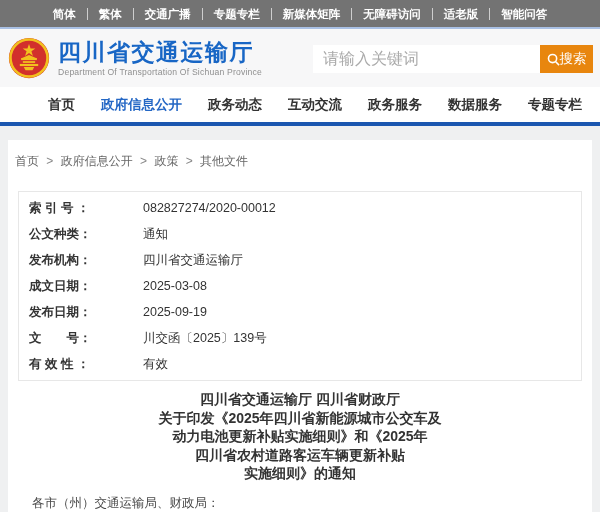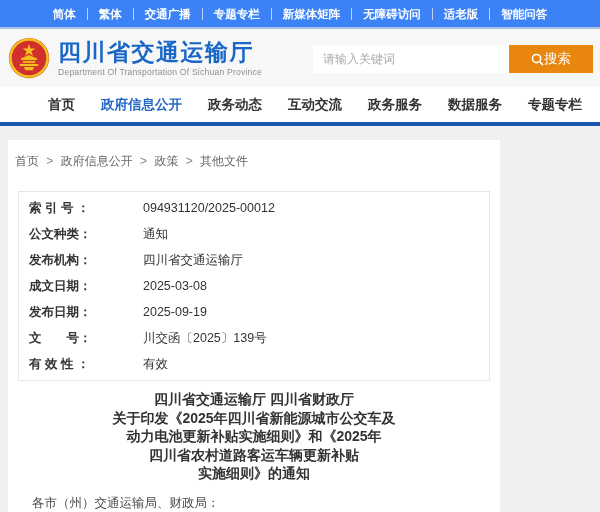--- a/index.html
+++ b/index.html
@@ -1,49 +1,49 @@
 <!DOCTYPE html>
 <html><head>
 <meta charset="utf-8">
 <style>
   * { margin:0; padding:0; box-sizing:border-box; }
   html,body { width:600px; height:512px; overflow:hidden; }
   body { font-family:"Liberation Sans","DejaVu Sans",sans-serif; background:#eff0f1; }
 
   
-  .topbar { height:27px; background:#3b82f6; display:flex; align-items:center; justify-content:center; }
+  .topbar { height:27px; background:#737373; display:flex; align-items:center; justify-content:center; }
   .topbar a { color:#fff; font-size:11.5px; font-weight:bold; text-decoration:none;
               padding:0 11px; line-height:12px; border-right:1px solid rgba(255,255,255,.65); cursor:pointer; }
   .topbar a:last-child { border-right:none; }
   .topbar-line { height:2px; background:#a9c0e4; }
 
   
   .header { height:58px; background:#f7f7f8; position:relative; display:flex; align-items:center; padding:0 8px; }
   .logo-link { display:flex; align-items:center; cursor:pointer; }
   .logo { width:42px; height:42px; margin-right:8px; }
   .site-title { color:#1866c5; font-size:23px; font-weight:bold; letter-spacing:1.5px; line-height:24px; }
   .site-sub { color:#8f8f8f; font-size:8.6px; letter-spacing:.2px; margin-top:3px; }
 
   .search { position:absolute; right:7px; top:16px; display:flex; width:280px; height:28px; }
-  .search input { flex:1; border:none; background:#fff; padding:0 10px; font-size:12px; color:#333;
+  .search input { flex:1; border:none; background:#fff; padding:0 10px; font-size:16px; color:#333;
                   font-family:inherit; outline:none; }
   .search input::placeholder { color:#aaa; }
   .search button { width:84px; border:none; background:#e8860e; color:#fff; font-size:13.5px;
                    display:flex; align-items:center; justify-content:center; cursor:pointer;
                    font-family:inherit; }
 
   
   .nav { height:35px; background:#fff; display:flex; align-items:center; justify-content:flex-end; padding-right:5px; }
   .nav a { font-size:13.5px; font-weight:bold; color:#333; text-decoration:none; padding:0 13px; cursor:pointer; }
   .nav a.active { color:#2467c5; }
   .nav-line { height:4px; background:#1b57b0; }
 
   
   .main { padding:14px 8px 0; }
-  .card { background:#fff; width:492px; height:372px; overflow:hidden; }
+  .card { background:#fff; width:584px; height:372px; overflow:hidden; }
   .breadcrumb { font-size:12px; color:#666; padding:13px 8px 13px 7px; }
   .breadcrumb .sep { margin:0 4px; color:#888; }
   .breadcrumb a { color:#666; text-decoration:none; cursor:pointer; }
 
   .meta-box { margin:8px 10px; border:1px solid #e7e7e7; padding:3px 0; }
   .meta-row { display:flex; padding:5px 0; font-size:12.5px; line-height:16px; }
   .meta-label { width:124px; padding-left:10px; font-weight:bold; color:#333; white-space:pre; }
   .meta-value { color:#333; }
 
   .doc-title { margin-top:9px; text-align:center; font-size:14px; font-weight:bold;
@@ -115,21 +115,21 @@
       <a>政府信息公开</a>
       <span class="sep">&gt;</span>
       <a>政策</a>
       <span class="sep">&gt;</span>
       <span>其他文件</span>
     </div>
 
     <div class="meta-box">
       <div class="meta-row">
         <span class="meta-label">索 引 号 ：</span>
-        <span class="meta-value">094931120/2025-00012</span>
+        <span class="meta-value">082827274/2020-00012</span>
       </div>
       <div class="meta-row">
         <span class="meta-label">公文种类：</span>
         <span class="meta-value">通知</span>
       </div>
       <div class="meta-row">
         <span class="meta-label">发布机构：</span>
         <span class="meta-value">四川省交通运输厅</span>
       </div>
       <div class="meta-row">

